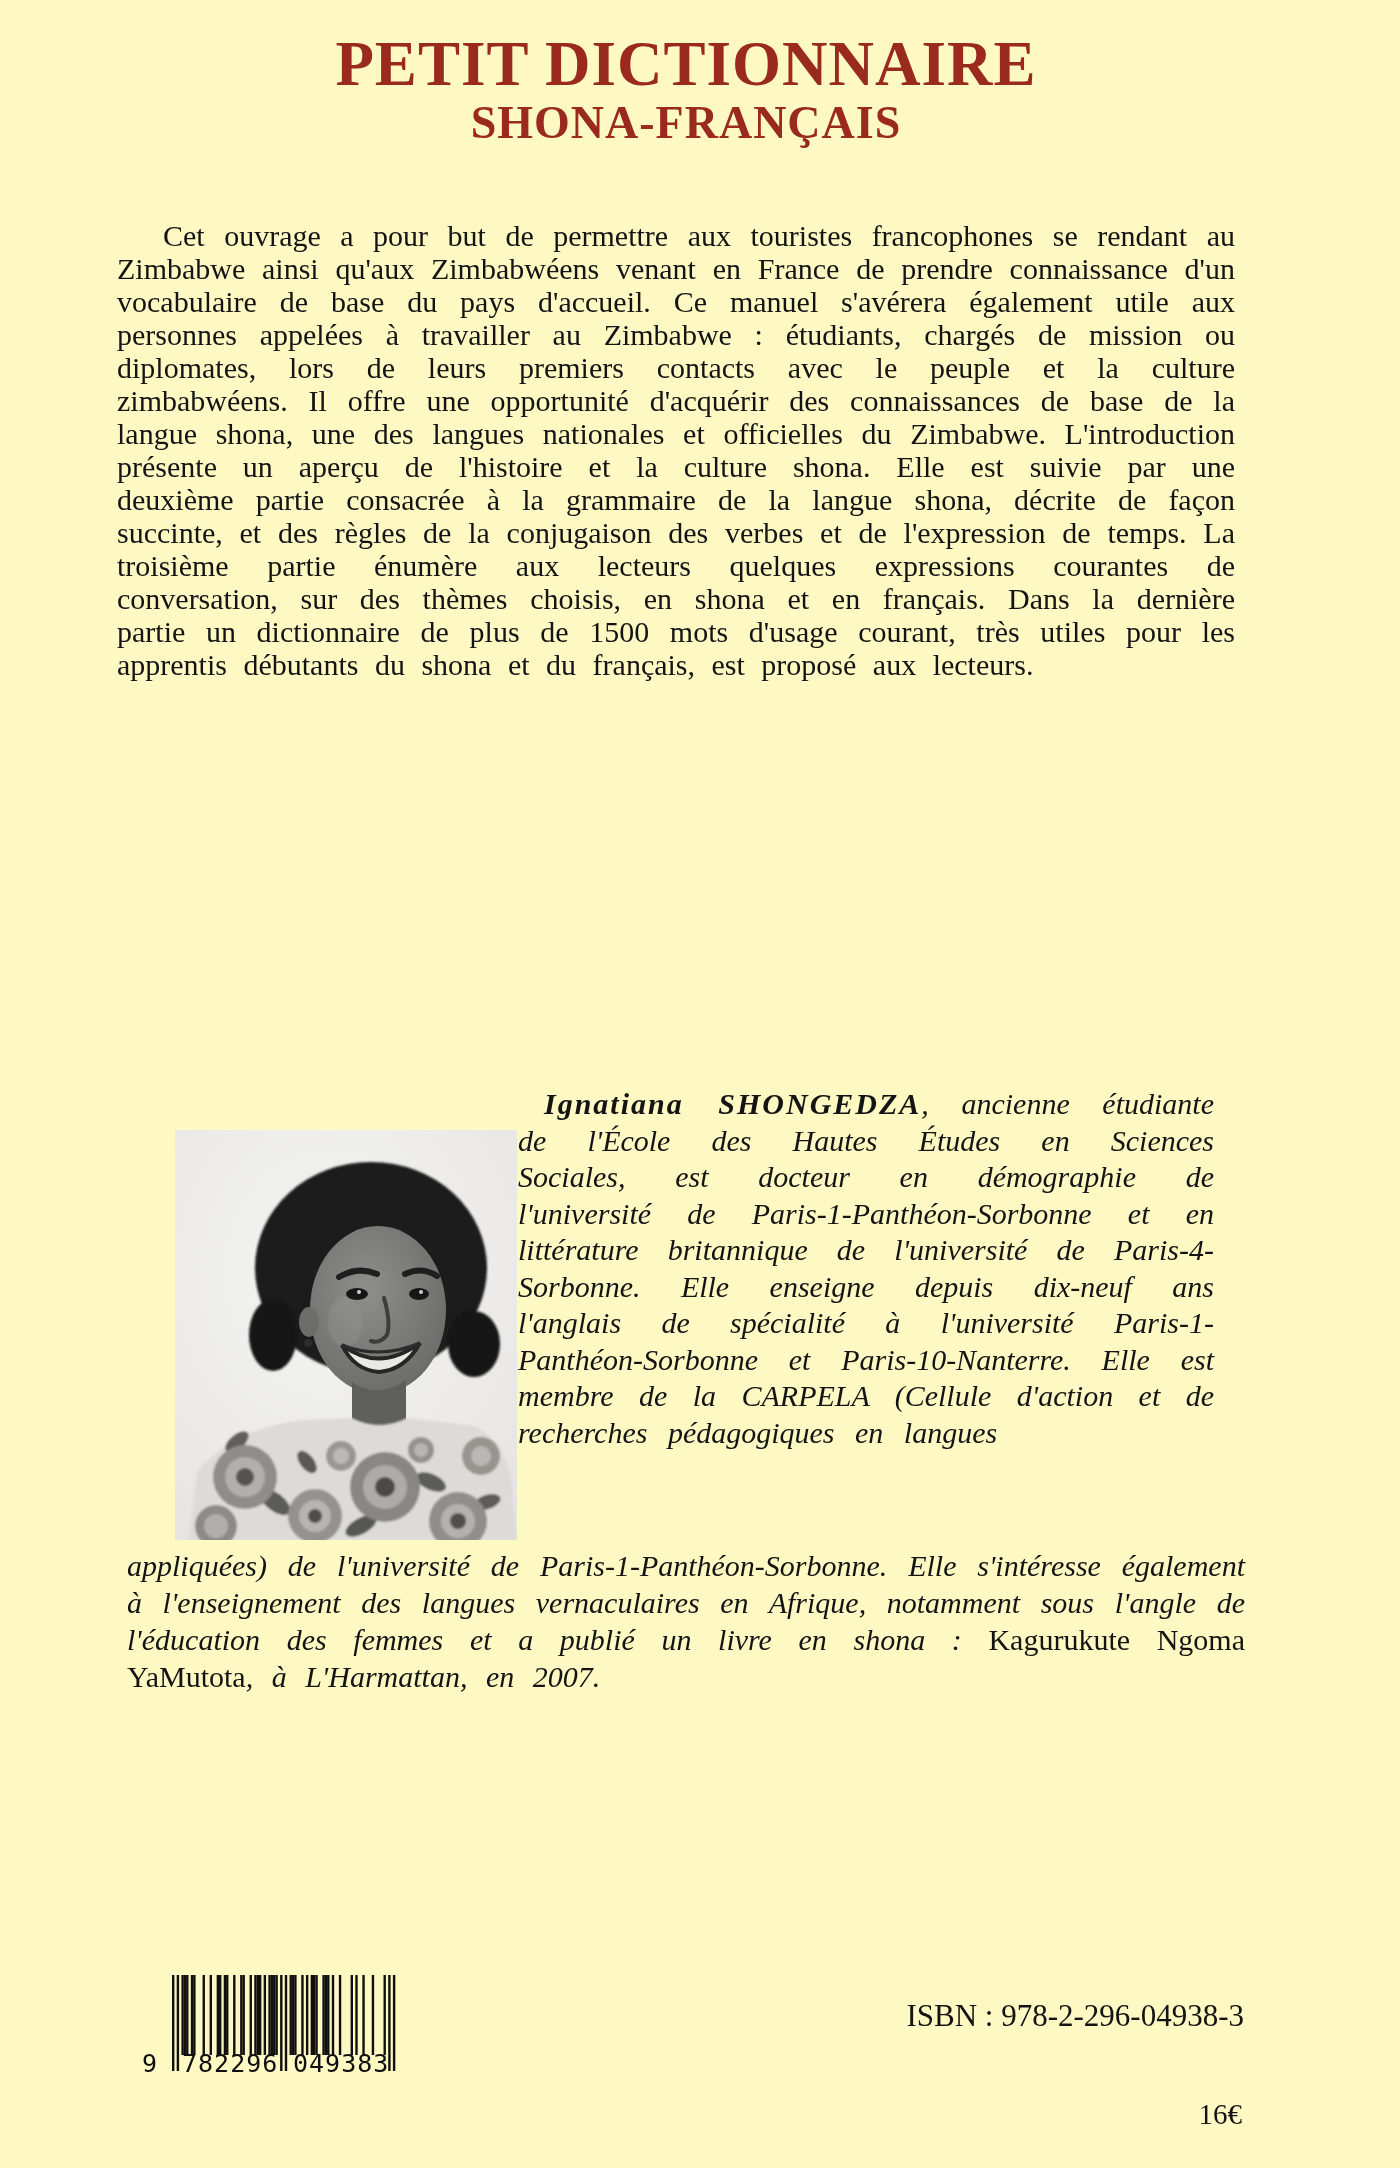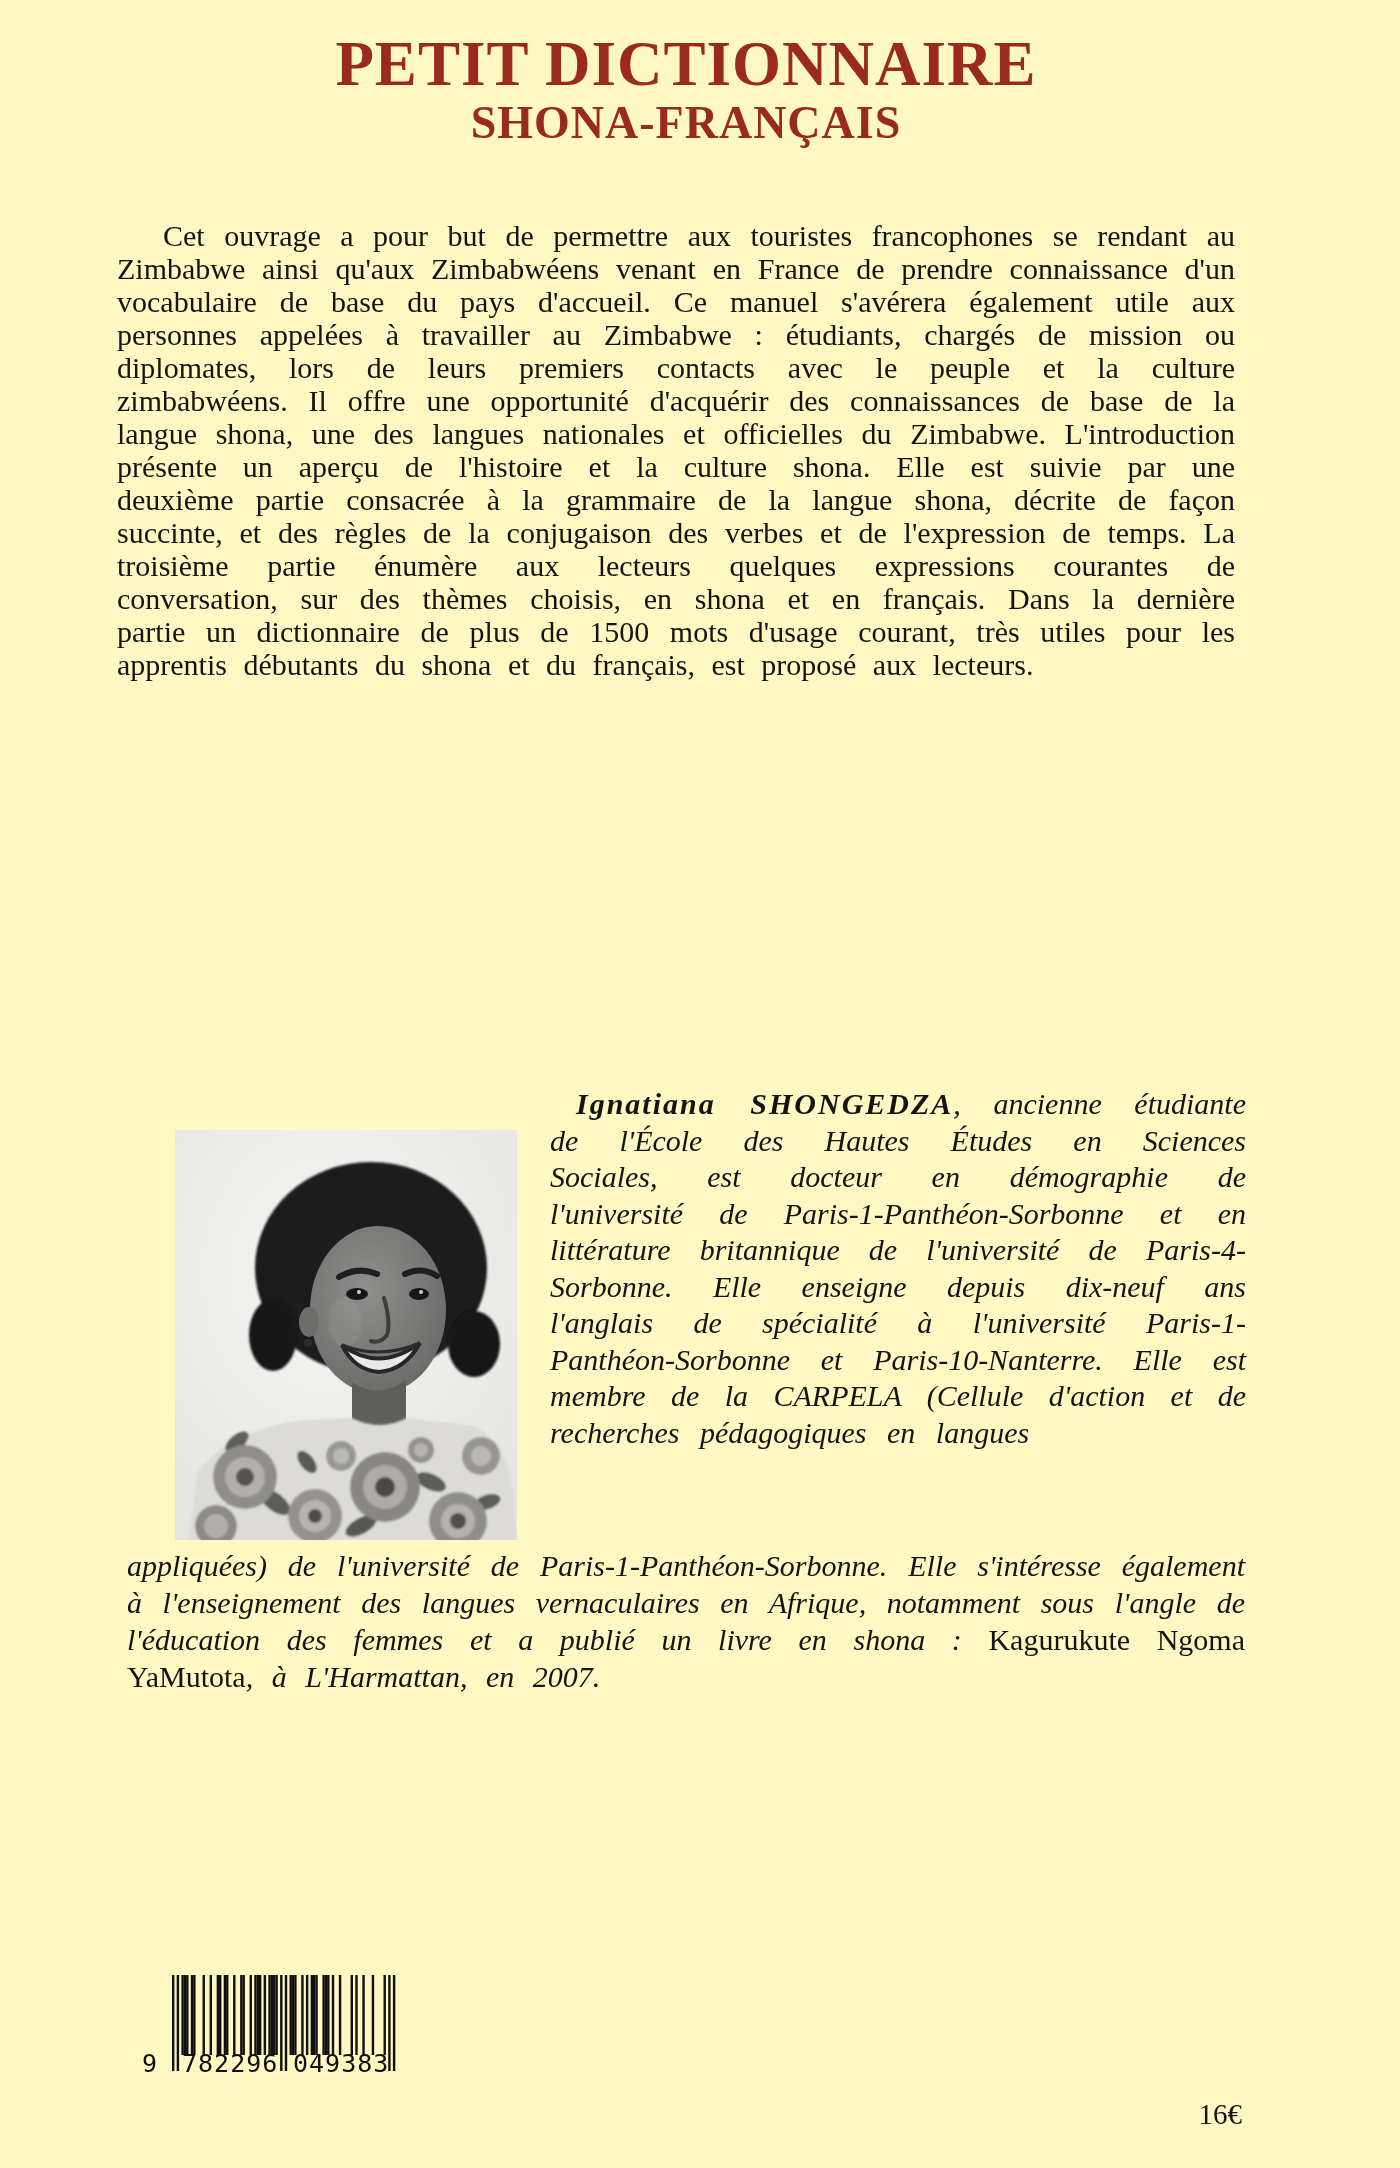--- a/index.html
+++ b/index.html
@@ -15,21 +15,21 @@
   
   .intro{
     position:absolute;left:117px;top:219px;width:1118px;
     font-size:30px;line-height:33px;text-align:justify;text-indent:46px;
     word-spacing:9px;margin:0;
   }
   
   .photo{position:absolute;left:175px;top:1130px;width:342px;height:410px;}
   
   .bio-side{
-    position:absolute;left:550px;top:1086px;width:696px;margin:0;
+    position:absolute;left:518px;top:1086px;width:696px;margin:0;
     font-style:italic;font-size:30px;line-height:36.5px;text-align:justify;
     text-indent:26px;word-spacing:13px;
   }
   .bio-name{font-weight:bold;letter-spacing:2px;}
   .bio-below{
     position:absolute;left:127px;top:1547px;width:1118px;margin:0;
     font-style:italic;font-size:30px;line-height:37px;text-align:justify;
     word-spacing:11px;
   }
   .book-roman{font-style:normal;}
@@ -188,15 +188,16 @@
         <rect x="199.75" y="0" width="2.40" height="80"></rect>
         <rect x="211.50" y="0" width="2.40" height="80"></rect>
         <rect x="216.20" y="0" width="2.40" height="96"></rect>
         <rect x="220.90" y="0" width="2.40" height="96"></rect>
       </svg>
     <span class="bc-digit bc-prefix">9</span>
     <span class="bc-digit bc-g1">782296</span>
     <span class="bc-digit bc-g2">049383</span>
   </div>
 
+  <div class="isbn">ISBN : 978-2-296-04938-3</div>
   <div class="price">16€</div>
 
 </div>
 
 </body></html>

